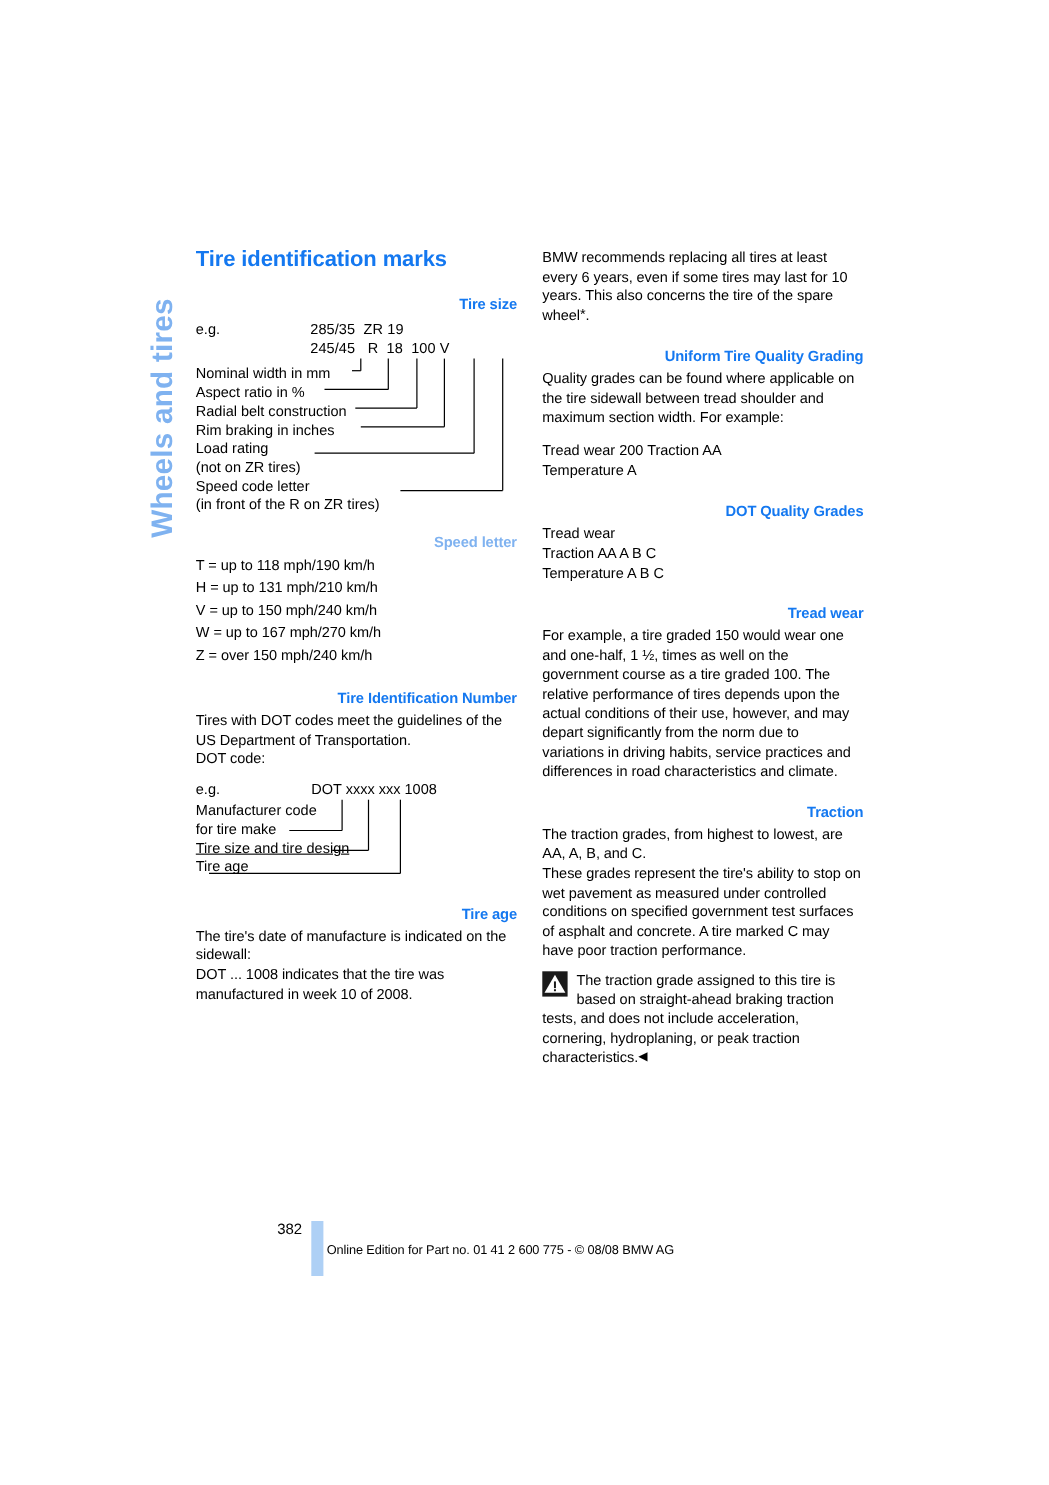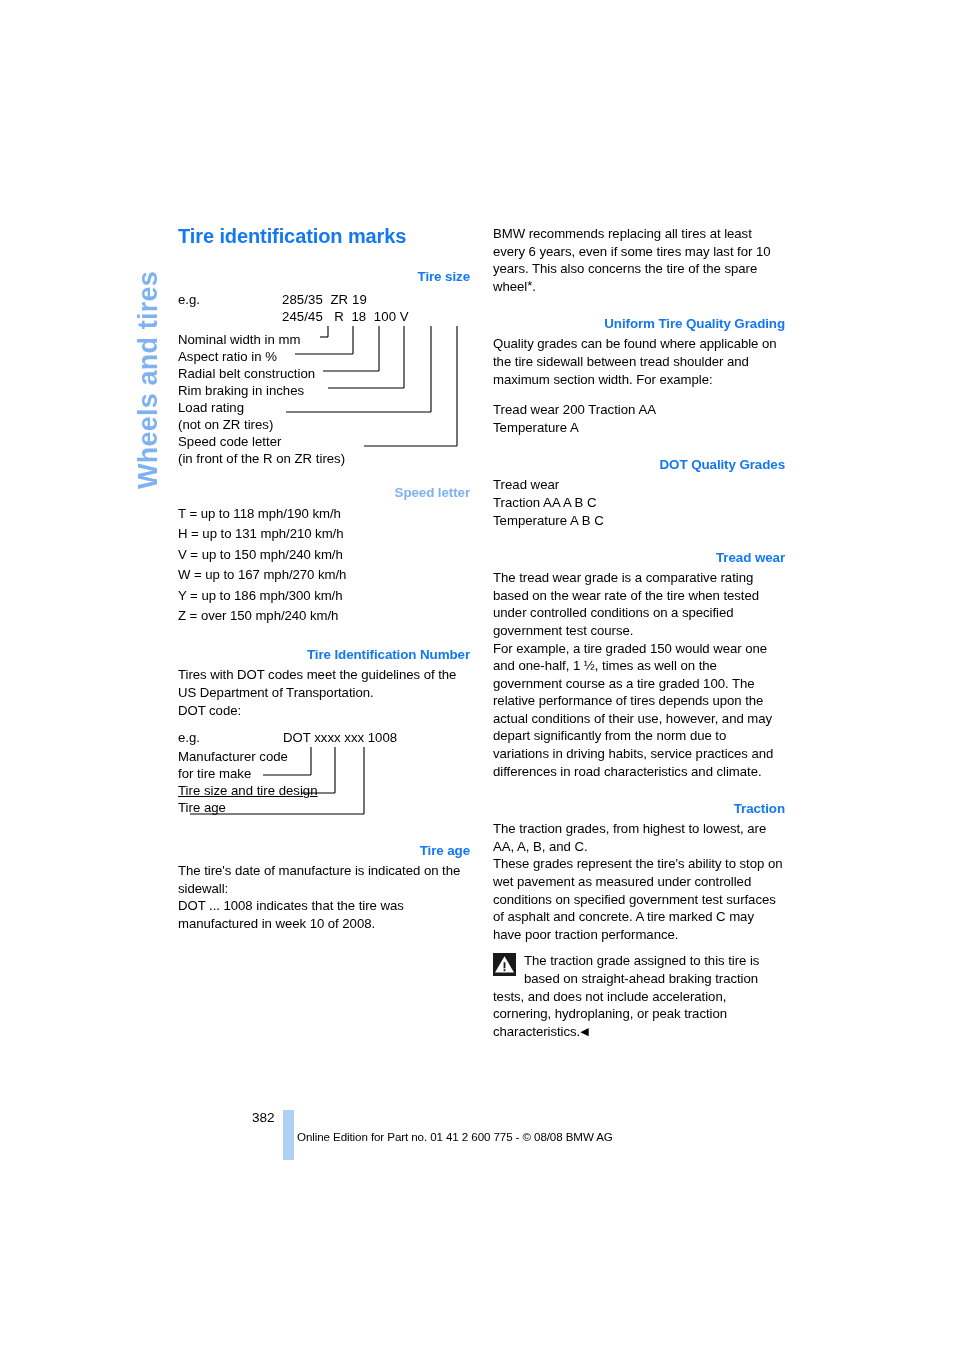--- a/index.html
+++ b/index.html
@@ -254,21 +254,20 @@
       </svg>
     </div>
 
     <h2 class="sub light">Speed letter</h2>
 
     <div>
       <div class="list-line">T = up to 118 mph/190 km/h</div>
       <div class="list-line">H = up to 131 mph/210 km/h</div>
       <div class="list-line">V = up to 150 mph/240 km/h</div>
       <div class="list-line">W = up to 167 mph/270 km/h</div>
-      <div class="list-line">Y = up to 186 mph/300 km/h</div>
       <div class="list-line">Z = over 150 mph/240 km/h</div>
     </div>
 
     <h2 class="sub">Tire Identification Number</h2>
 
     <p class="body">Tires with DOT codes meet the guidelines of the US Department of Transportation.</p>
 
     <p class="body gap">DOT code:</p>
 
     <div class="dot-diagram">
@@ -319,21 +318,20 @@
 
     <div>
       <div class="plain-line">Tread wear</div>
       <div class="plain-line">Traction AA A B C</div>
       <div class="plain-line">Temperature A B C</div>
     </div>
 
 
     <h2 class="sub">Tread wear</h2>
 
-    <p class="body">The tread wear grade is a comparative rating based on the wear rate of the tire when tested under controlled conditions on a specified government test course.</p>
     <p class="body">For example, a tire graded 150 would wear one and one-half, 1 ½, times as well on the government course as a tire graded 100. The relative performance of tires depends upon the actual conditions of their use, however, and may depart significantly from the norm due to variations in driving habits, service practices and differences in road characteristics and climate.</p>
 
     <h2 class="sub">Traction</h2>
 
     <p class="body">The traction grades, from highest to lowest, are AA, A, B, and C.</p>
     <p class="body">These grades represent the tire's ability to stop on wet pavement as measured under controlled conditions on specified government test surfaces of asphalt and concrete. A tire marked C may have poor traction performance.</p>
 
     <div class="note">
       <span class="warn-icon">
         <svg width="23" height="23" viewBox="0 0 23 23" aria-hidden="true">

